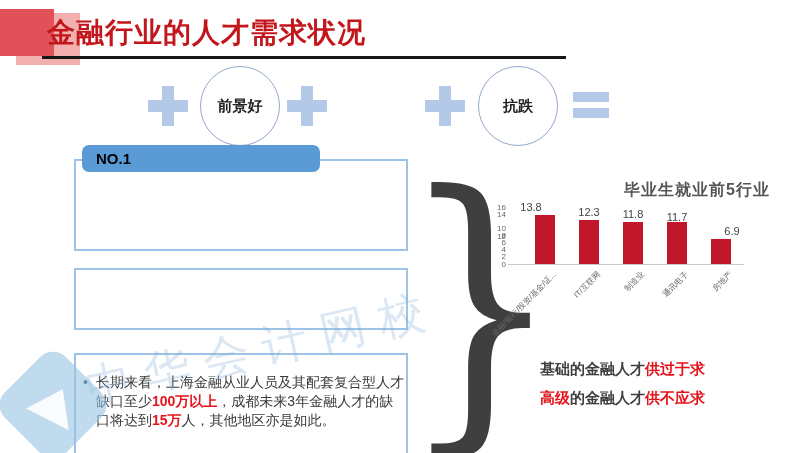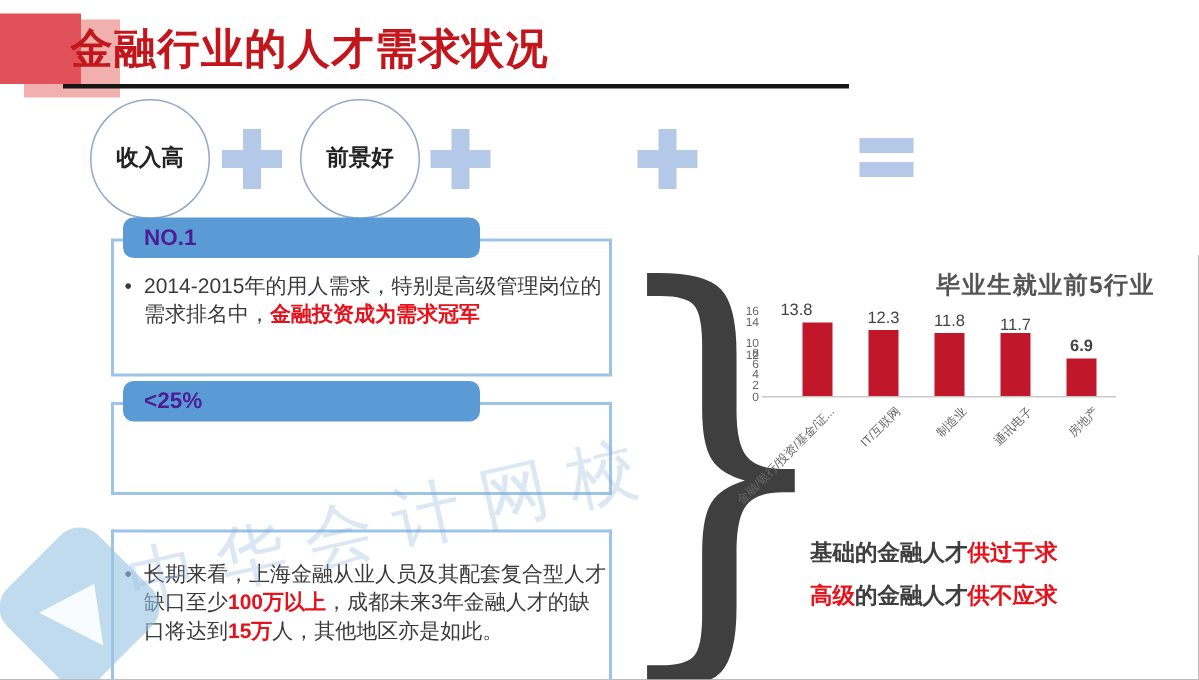--- a/index.html
+++ b/index.html
@@ -22,21 +22,21 @@
   .op .h,.op .v,.op .e1,.op .e2{position:absolute;background:#b4c9e8;}
   .op .h{left:0;top:14px;width:40px;height:12px;}
   .op .v{left:14px;top:0;width:12px;height:40px;}
   .op .e1{left:2px;top:6px;width:36px;height:10px;}
   .op .e2{left:2px;top:22px;width:36px;height:10px;}
   .p1{left:148px;} .p2{left:287px;} .p3{left:425px;} .eq{left:571px;}
   
   .box-body{position:absolute;left:74px;width:334px;border:2px solid #9dc3e6;background:#fff;}
   .bb1{top:159px;height:92px;} .bb2{top:268px;height:62px;} .bb3{top:353px;height:100px;border-bottom:none;}
   .box-header{position:absolute;left:82px;width:238px;height:27px;background:#5b9bd5;border-radius:7px;
-    color:#4c1d95;font-weight:bold;font-size:15px;line-height:27px;padding-left:14px;z-index:3;}
+    color:#000000;font-weight:bold;font-size:15px;line-height:27px;padding-left:14px;z-index:3;}
   .bh1{top:145px;} .bh2{top:254px;} .bh3{top:339px;}
   .box-text{position:absolute;font-size:14px;line-height:1.34;color:#3a3a3a;z-index:2;}
   .bt1{left:96px;top:181px;width:308px;}
   .bt2{left:96px;top:288px;width:308px;}
   .bt3{left:96px;top:373px;width:308px;}
   .box-text::before{content:"•";position:absolute;left:-13px;top:0;color:#3a3a3a;}
   .seg-red{color:#e5121b;font-weight:bold;}
   
   .brace{position:absolute;left:392px;top:157px;width:100px;height:300px;color:#3f3f3f;
     font-family:"DejaVu Serif",serif;font-size:300px;line-height:300px;text-align:center;
@@ -65,45 +65,43 @@
 </head>
 <body>
 
 <div id="slide">
 
   <div class="deco-pink"></div>
   <div class="deco-red"></div>
   <div class="slide-title">金融行业的人才需求状况</div>
   <div class="title-underline"></div>
 
-  <div class="circle c1">收入高</div>
   <div class="op p1">
       <div class="h"></div>
       <div class="v"></div>
     </div>
   <div class="circle c2">前景好</div>
   <div class="op p2">
       <div class="h"></div>
       <div class="v"></div>
     </div>
   <div class="op p3">
       <div class="h"></div>
       <div class="v"></div>
     </div>
+  <div class="circle c4">抗跌</div>
   <div class="op eq">
       <div class="e1"></div>
       <div class="e2"></div>
     </div>
 
   <div class="box-body bb1"></div>
   <div class="box-header bh1">NO.1</div>
-  <div class="box-text bt1"><span>2014-2015年的用人需求，特别是高级管理岗位的需求排名中，</span><span class="seg-red">金融投资成为需求冠军</span></div>
 
   <div class="box-body bb2"></div>
-  <div class="box-header bh2">&lt;25%</div>
 
   <div class="box-body bb3"></div>
   <div class="box-text bt3"><span>长期来看，上海金融从业人员及其配套复合型人才缺口至少</span><span class="seg-red">100万以上</span><span>，成都未来3年金融人才的缺口将达到</span><span class="seg-red">15万</span><span>人，其他地区亦是如此。</span></div>
 
   <div class="brace">}</div>
 
   <div class="chart">
     <div class="chart-title">毕业生就业前5行业</div>
     <div class="chart-plot">
       <div class="axis-x"></div>
@@ -122,21 +120,21 @@
         <div class="bar" style="left: 99px; top: 40.1812px; height: 43.8188px; background: rgb(192, 23, 43);"></div>
         <div class="bar-label" style="left: 87px; top: 26.1812px;">12.3</div>
         <div class="cat-label" style="left: 115px; top: 89px;">IT/互联网</div>
         <div class="bar" style="left: 143px; top: 41.9625px; height: 42.0375px; background: rgb(192, 23, 43);"></div>
         <div class="bar-label" style="left: 131px; top: 27.9625px;">11.8</div>
         <div class="cat-label" style="left: 159px; top: 89px;">制造业</div>
         <div class="bar" style="left: 187px; top: 42.3188px; height: 41.6812px; background: rgb(192, 23, 43);"></div>
         <div class="bar-label" style="left: 175px; top: 31px;">11.7</div>
         <div class="cat-label" style="left: 203px; top: 89px;">通讯电子</div>
         <div class="bar" style="left: 231px; top: 59.4188px; height: 24.5813px; background: rgb(192, 23, 43);"></div>
-        <div class="bar-label" style="left: 219px; top: 45.4188px; font-weight: bold;">6.9</div>
+        <div class="bar-label" style="left: 230px; top: 45.4188px;">6.9</div>
         <div class="cat-label" style="left: 247px; top: 89px;">房地产</div>
       </div>
   </div>
 
   <div class="conclusion">
     <div><span>基础的金融人才</span><span class="seg-red">供过于求</span></div>
     <div><span class="seg-red">高级</span><span>的金融人才</span><span class="seg-red">供不应求</span></div>
   </div>
 
   <div class="watermark-text">中华会计网校</div>

